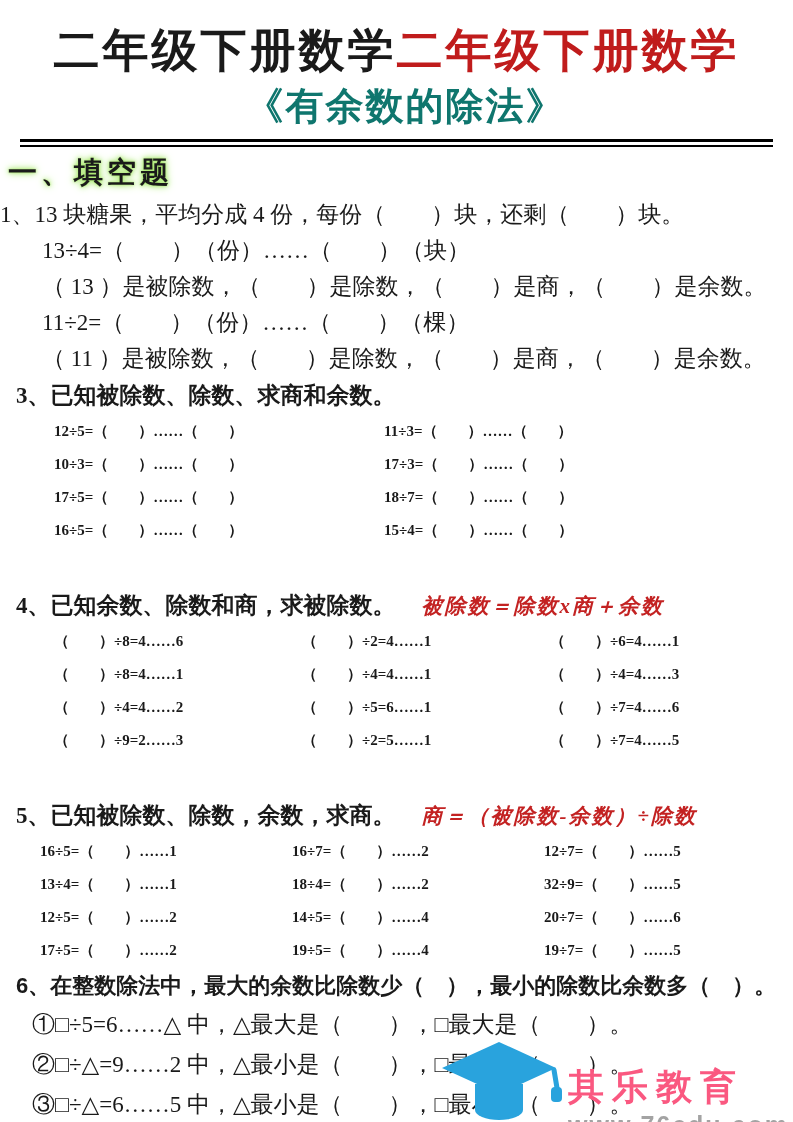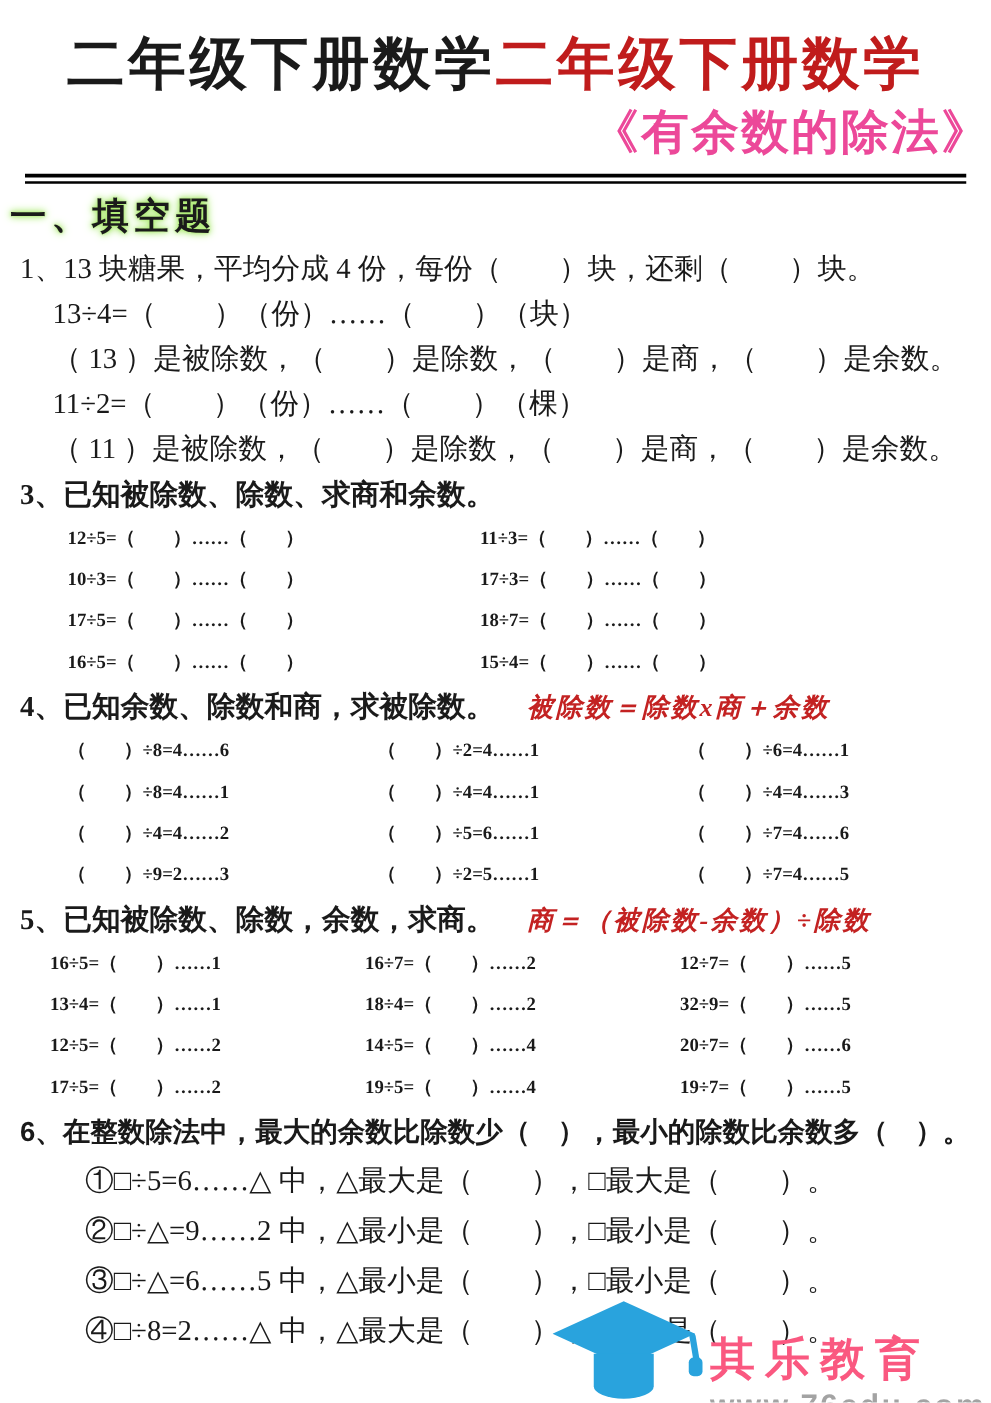--- a/index.html
+++ b/index.html
@@ -11,51 +11,51 @@
   .page{position:relative;width:100%;height:100%;}
 
   
   .title{
     text-align:center;margin-top:20px;
     font-size:46px;font-weight:900;letter-spacing:3px;line-height:60px;
     font-family:"DejaVu Serif","Liberation Serif",serif;
   }
   .title .red{color:#c01c1c;}
   .subtitle{
-    text-align:right;margin-top:2px;
+    text-align:center;margin-top:2px;
     font-size:38px;font-weight:900;letter-spacing:2px;line-height:48px;
-    color:#ec4899;
+    color:#0f766e;
     padding-left:18px;
   }
   .rule{
     margin:9px 20px 6px 20px;height:3px;
     border-top:3px solid #000;border-bottom:2px solid #000;
   }
   .section-heading{
     margin:6px 0 4px 8px;font-size:29px;font-weight:900;letter-spacing:4px;
     text-shadow:0 0 2px #a9e96d,0 0 5px #a9e96d,0 0 8px #a9e96d;
   }
 
   
-  .q-line{font-size:23px;line-height:36px;margin-left:16px;white-space:nowrap;}
+  .q-line{font-size:23px;line-height:36px;white-space:nowrap;}
   .q-line.indent{margin-left:42px;}
   .q-header{
     font-size:23px;font-weight:bold;line-height:38px;margin-left:16px;
     display:flex;align-items:baseline;white-space:nowrap;
   }
   .q-header.sans{font-family:"Liberation Sans","DejaVu Sans",sans-serif;font-size:22px;letter-spacing:0;}
   .note{
     color:#c32222;font-style:italic;font-weight:bold;
-    font-size:21px;letter-spacing:2px;margin-left:26px;
+    font-size:21px;letter-spacing:2px;margin-left:26px;margin-top:40px;
   }
   .eq-grid{display:grid;margin-left:54px;font-size:15px;line-height:33px;white-space:nowrap;font-weight:bold;}
   .eq-grid.two-col{grid-template-columns:330px 330px;}
   .eq-grid.three-col{grid-template-columns:248px 248px 230px;}
   .eq-grid.three-col.q5{margin-left:40px;grid-template-columns:252px 252px 240px;}
-  .q6-item{font-size:23px;line-height:40px;margin-left:68px;white-space:nowrap;}
+  .q6-item{font-size:23px;line-height:40px;margin-left:32px;white-space:nowrap;}
 
   
   .watermark{
     position:absolute;right:4px;bottom:2px;
     display:flex;align-items:flex-end;
   }
   .wm-text{display:flex;flex-direction:column;align-items:flex-start;margin-left:4px;}
   .wm-brand{
     font-family:"Liberation Sans","DejaVu Sans",sans-serif;
     font-size:36px;font-weight:900;letter-spacing:8px;line-height:46px;

